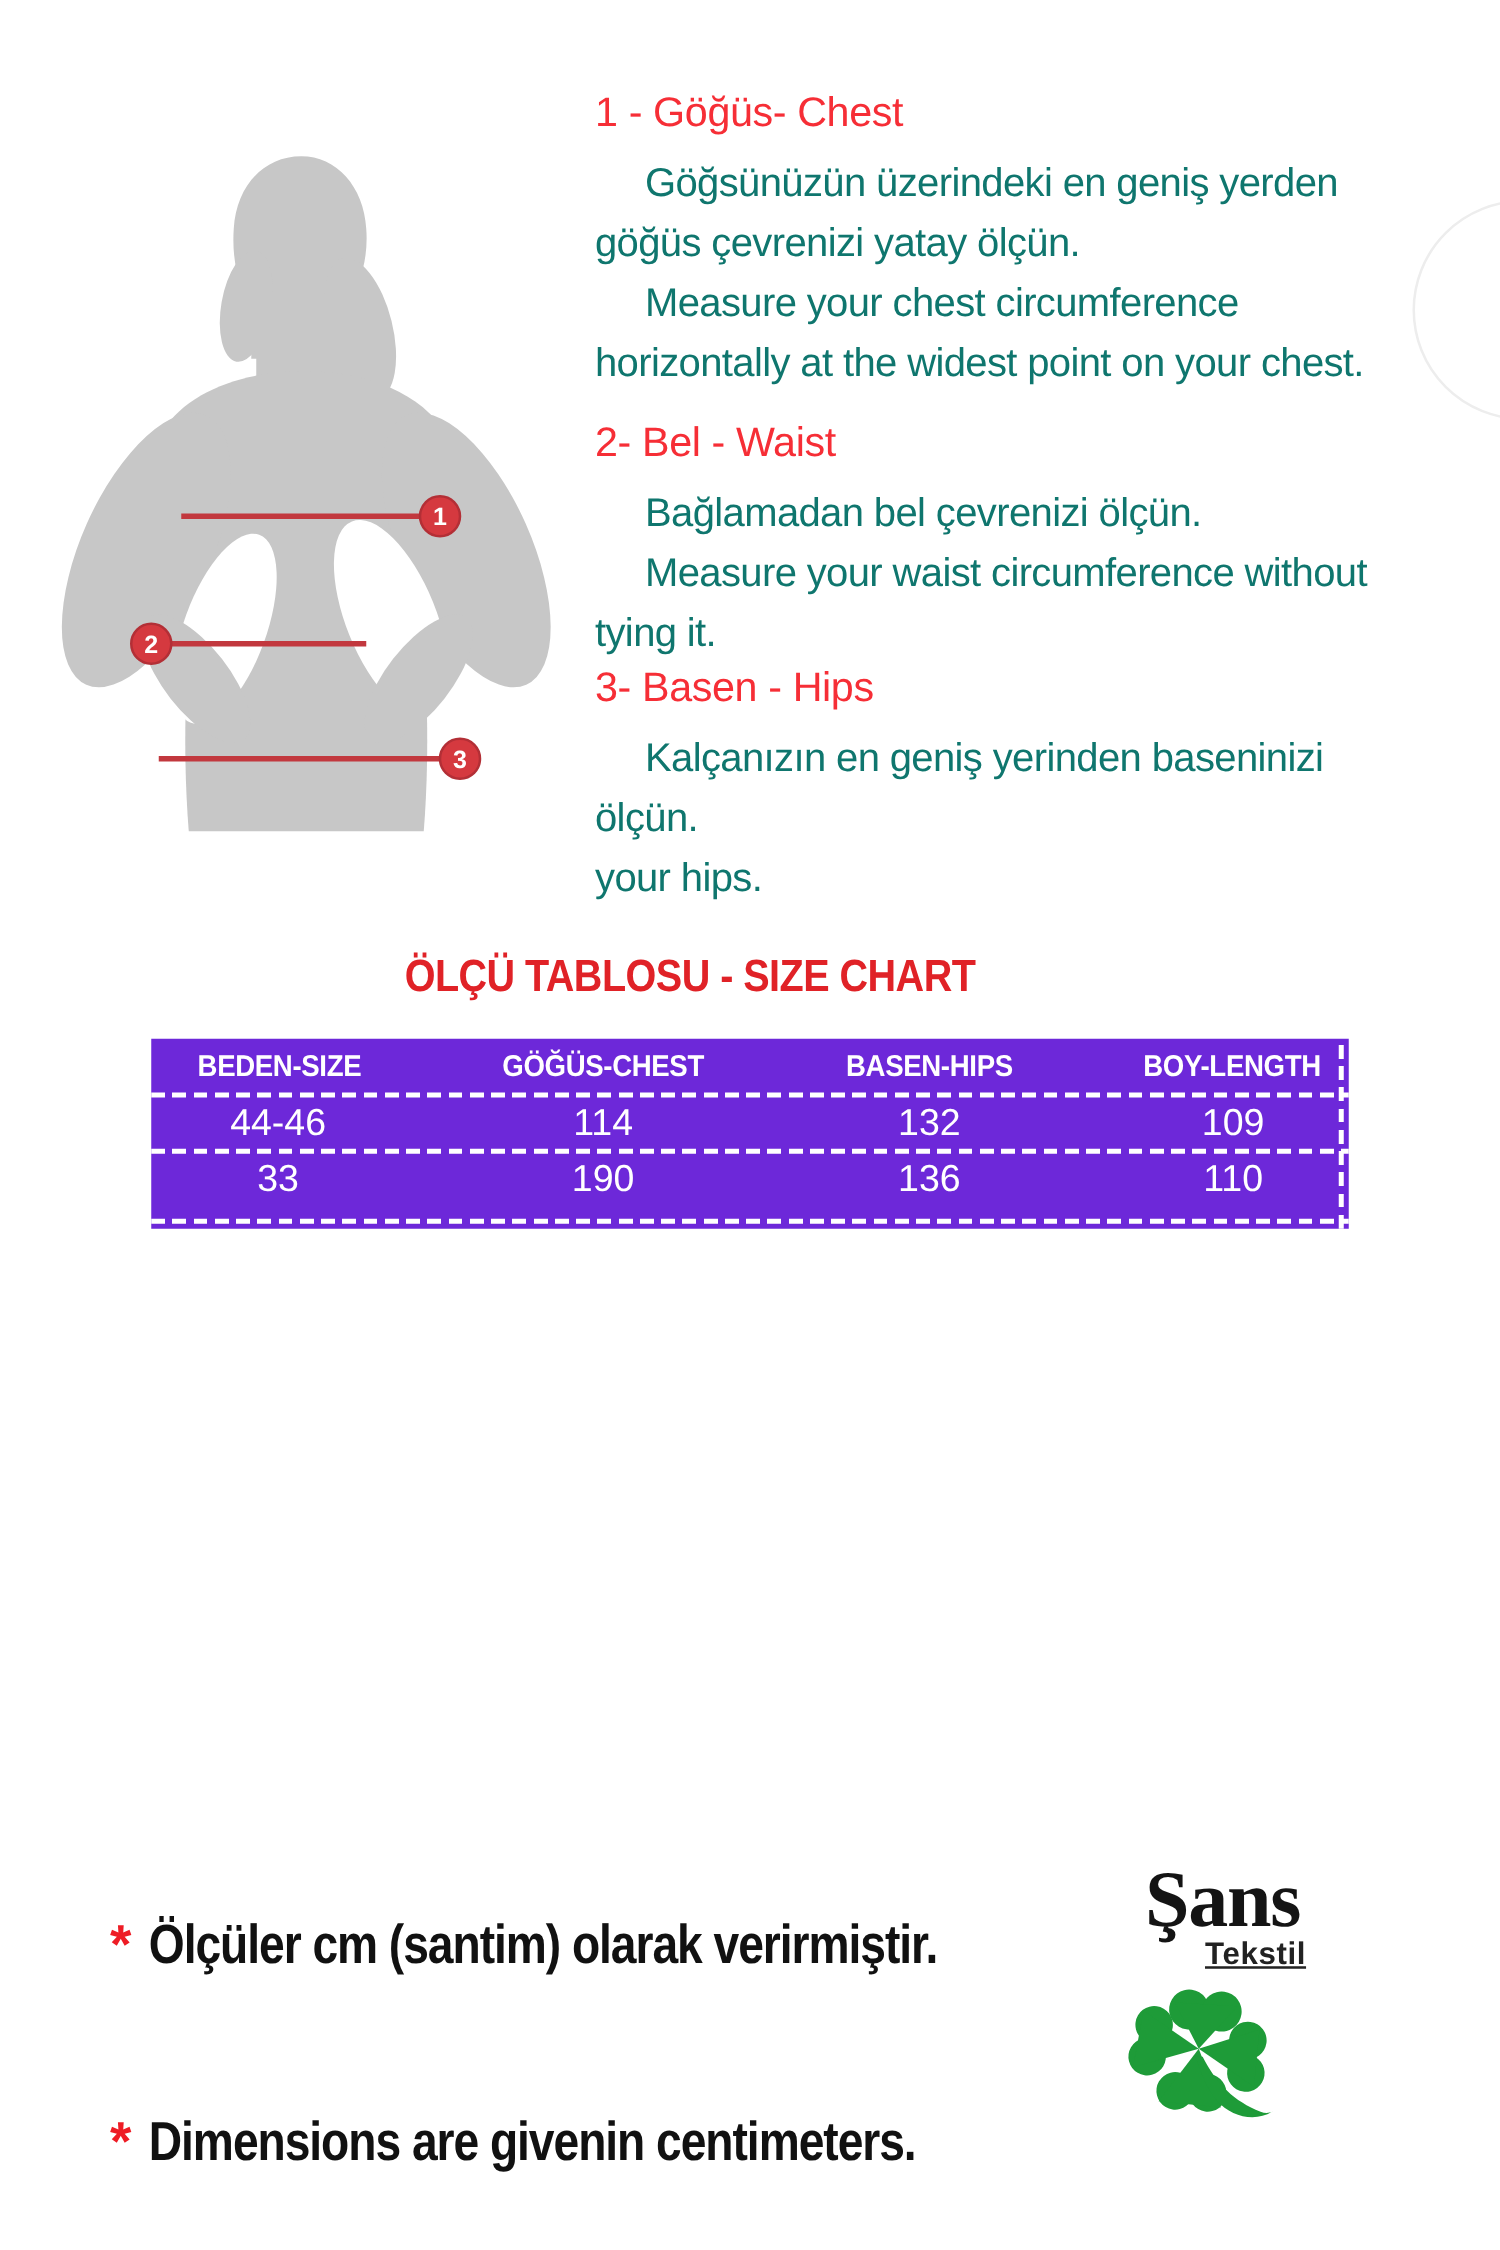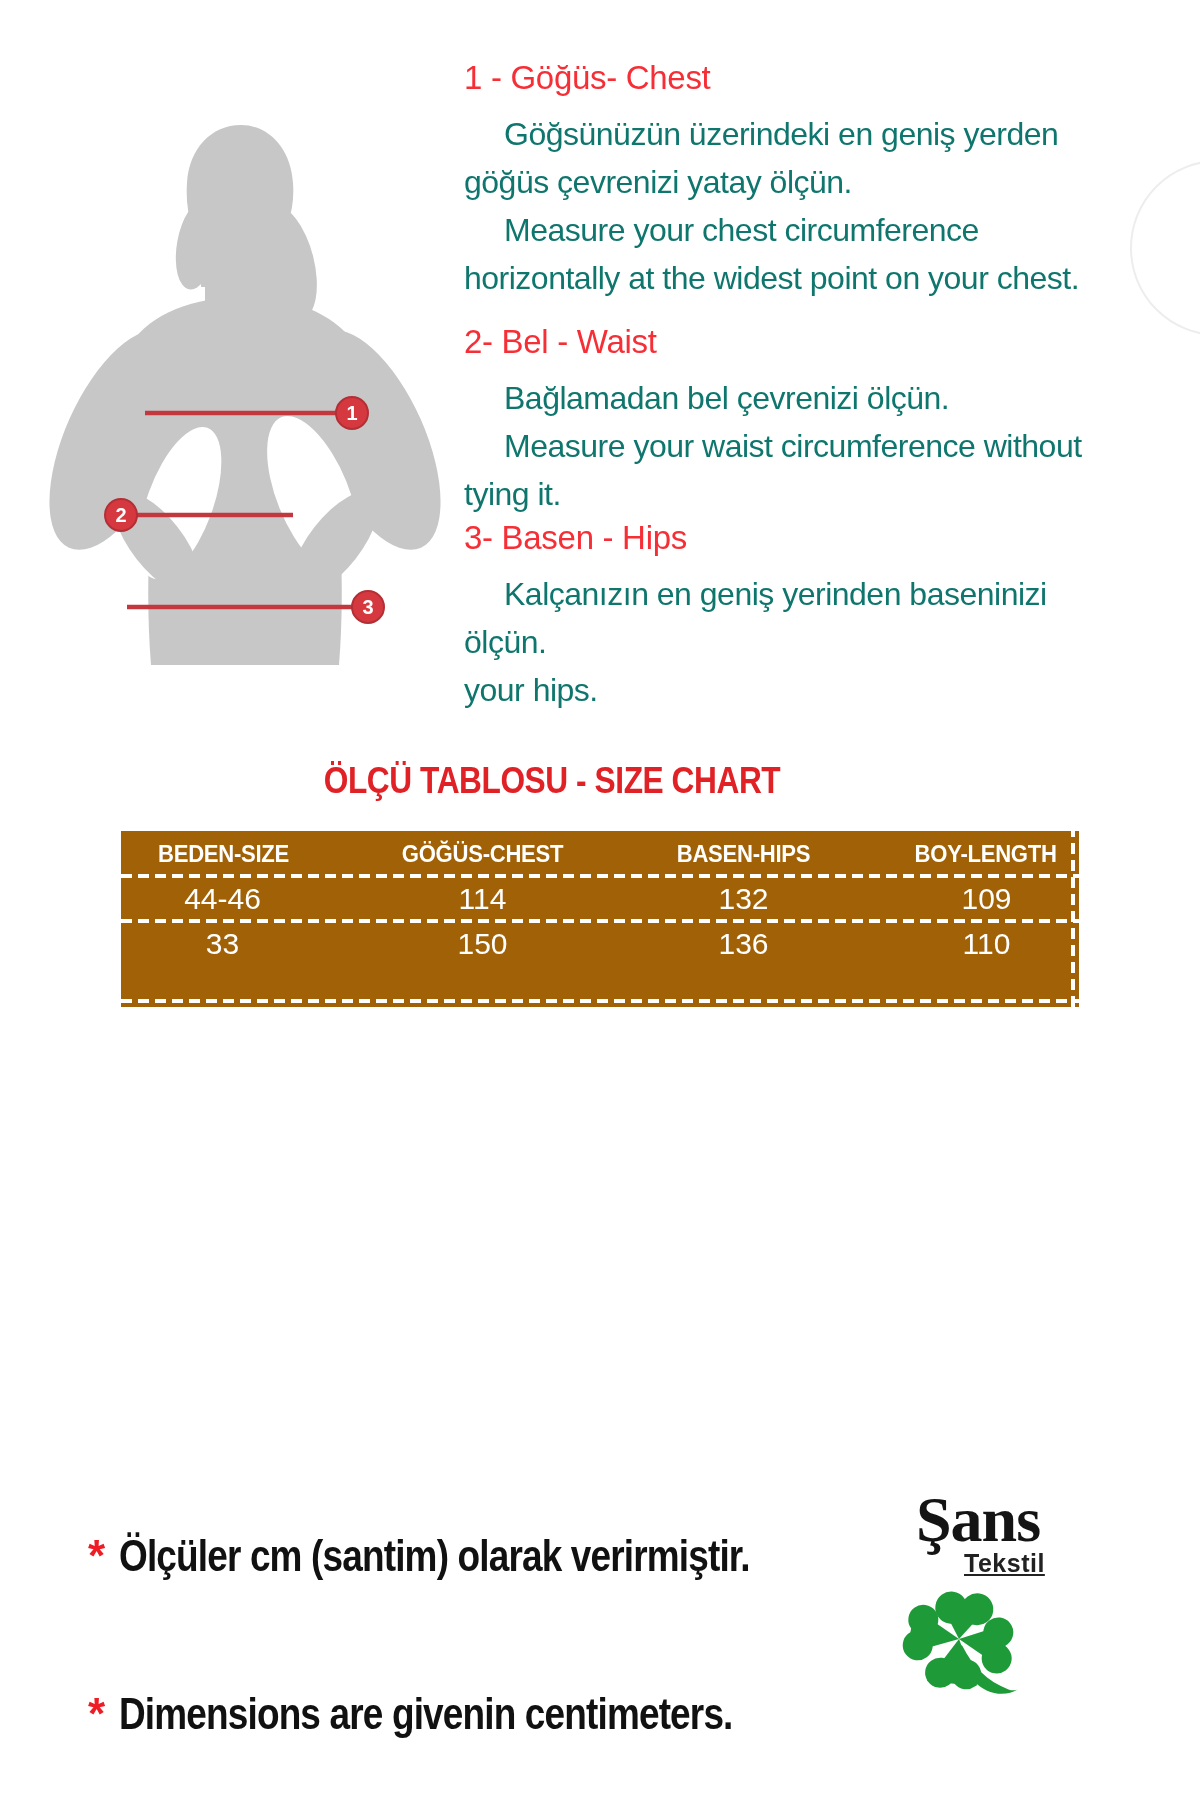--- a/index.html
+++ b/index.html
@@ -8,40 +8,40 @@
     overflow:hidden;font-family:"Liberation Sans","DejaVu Sans",sans-serif;
   }
   
   .faint-circle{
     position:absolute;left:1130px;top:160px;width:172px;height:172px;
     border-radius:50%;border:2px solid #ededed;background:#fff;
   }
   
   .figure-wrap{position:absolute;left:45px;top:95px;width:400px;height:575px;}
   
-  .section{position:absolute;left:464px;width:690px;}
+  .section{position:absolute;left:476px;width:690px;margin-top:12px;}
   .sec-heading{
     font-size:33px;line-height:44px;color:#f62e36;letter-spacing:-0.3px;
     margin:0 0 10px 0;font-weight:400;
   }
   .sec-line{
     font-size:32px;line-height:48px;color:#0f766e;letter-spacing:-0.5px;
     white-space:nowrap;
   }
   .sec-line.indent{padding-left:40px;}
   
   .chart-title{
     position:absolute;left:252px;top:760px;width:600px;text-align:center;
     font-size:36px;font-weight:700;color:#e02227;letter-spacing:-0.5px;
     transform:scaleX(0.88);transform-origin:center;white-space:nowrap;
   }
   
   .size-table{
-    position:absolute;left:121px;top:831px;width:958px;height:176px;
-    background:#a16207;color:#ffffff;
+    position:absolute;left:121px;top:831px;width:958px;height:152px;
+    background:#6d28d9;color:#ffffff;
   }
   .trow{
     position:absolute;left:0;width:100%;height:45px;display:flex;
     align-items:center;
   }
   .trow.r0{top:0;}
   .trow.r1{top:45px;}
   .trow.r2{top:90px;}
   .tcell{text-align:center;}
   .tcell.c0{width:229px;padding-right:26px;box-sizing:border-box;}
@@ -163,21 +163,21 @@
       <div class="tcell c3 th">BOY-LENGTH</div>
     </div>
     <div class="trow r1">
       <div class="tcell c0 td">44-46</div>
       <div class="tcell c1 td">114</div>
       <div class="tcell c2 td">132</div>
       <div class="tcell c3 td">109</div>
     </div>
     <div class="trow r2">
       <div class="tcell c0 td">33</div>
-      <div class="tcell c1 td">150</div>
+      <div class="tcell c1 td">190</div>
       <div class="tcell c2 td">136</div>
       <div class="tcell c3 td">110</div>
     </div>
     <div class="dash-h d1"></div>
     <div class="dash-h d2"></div>
     <div class="dash-h d3"></div>
     <div class="dash-v"></div>
   </div>
 
   <div class="footnote f1">

